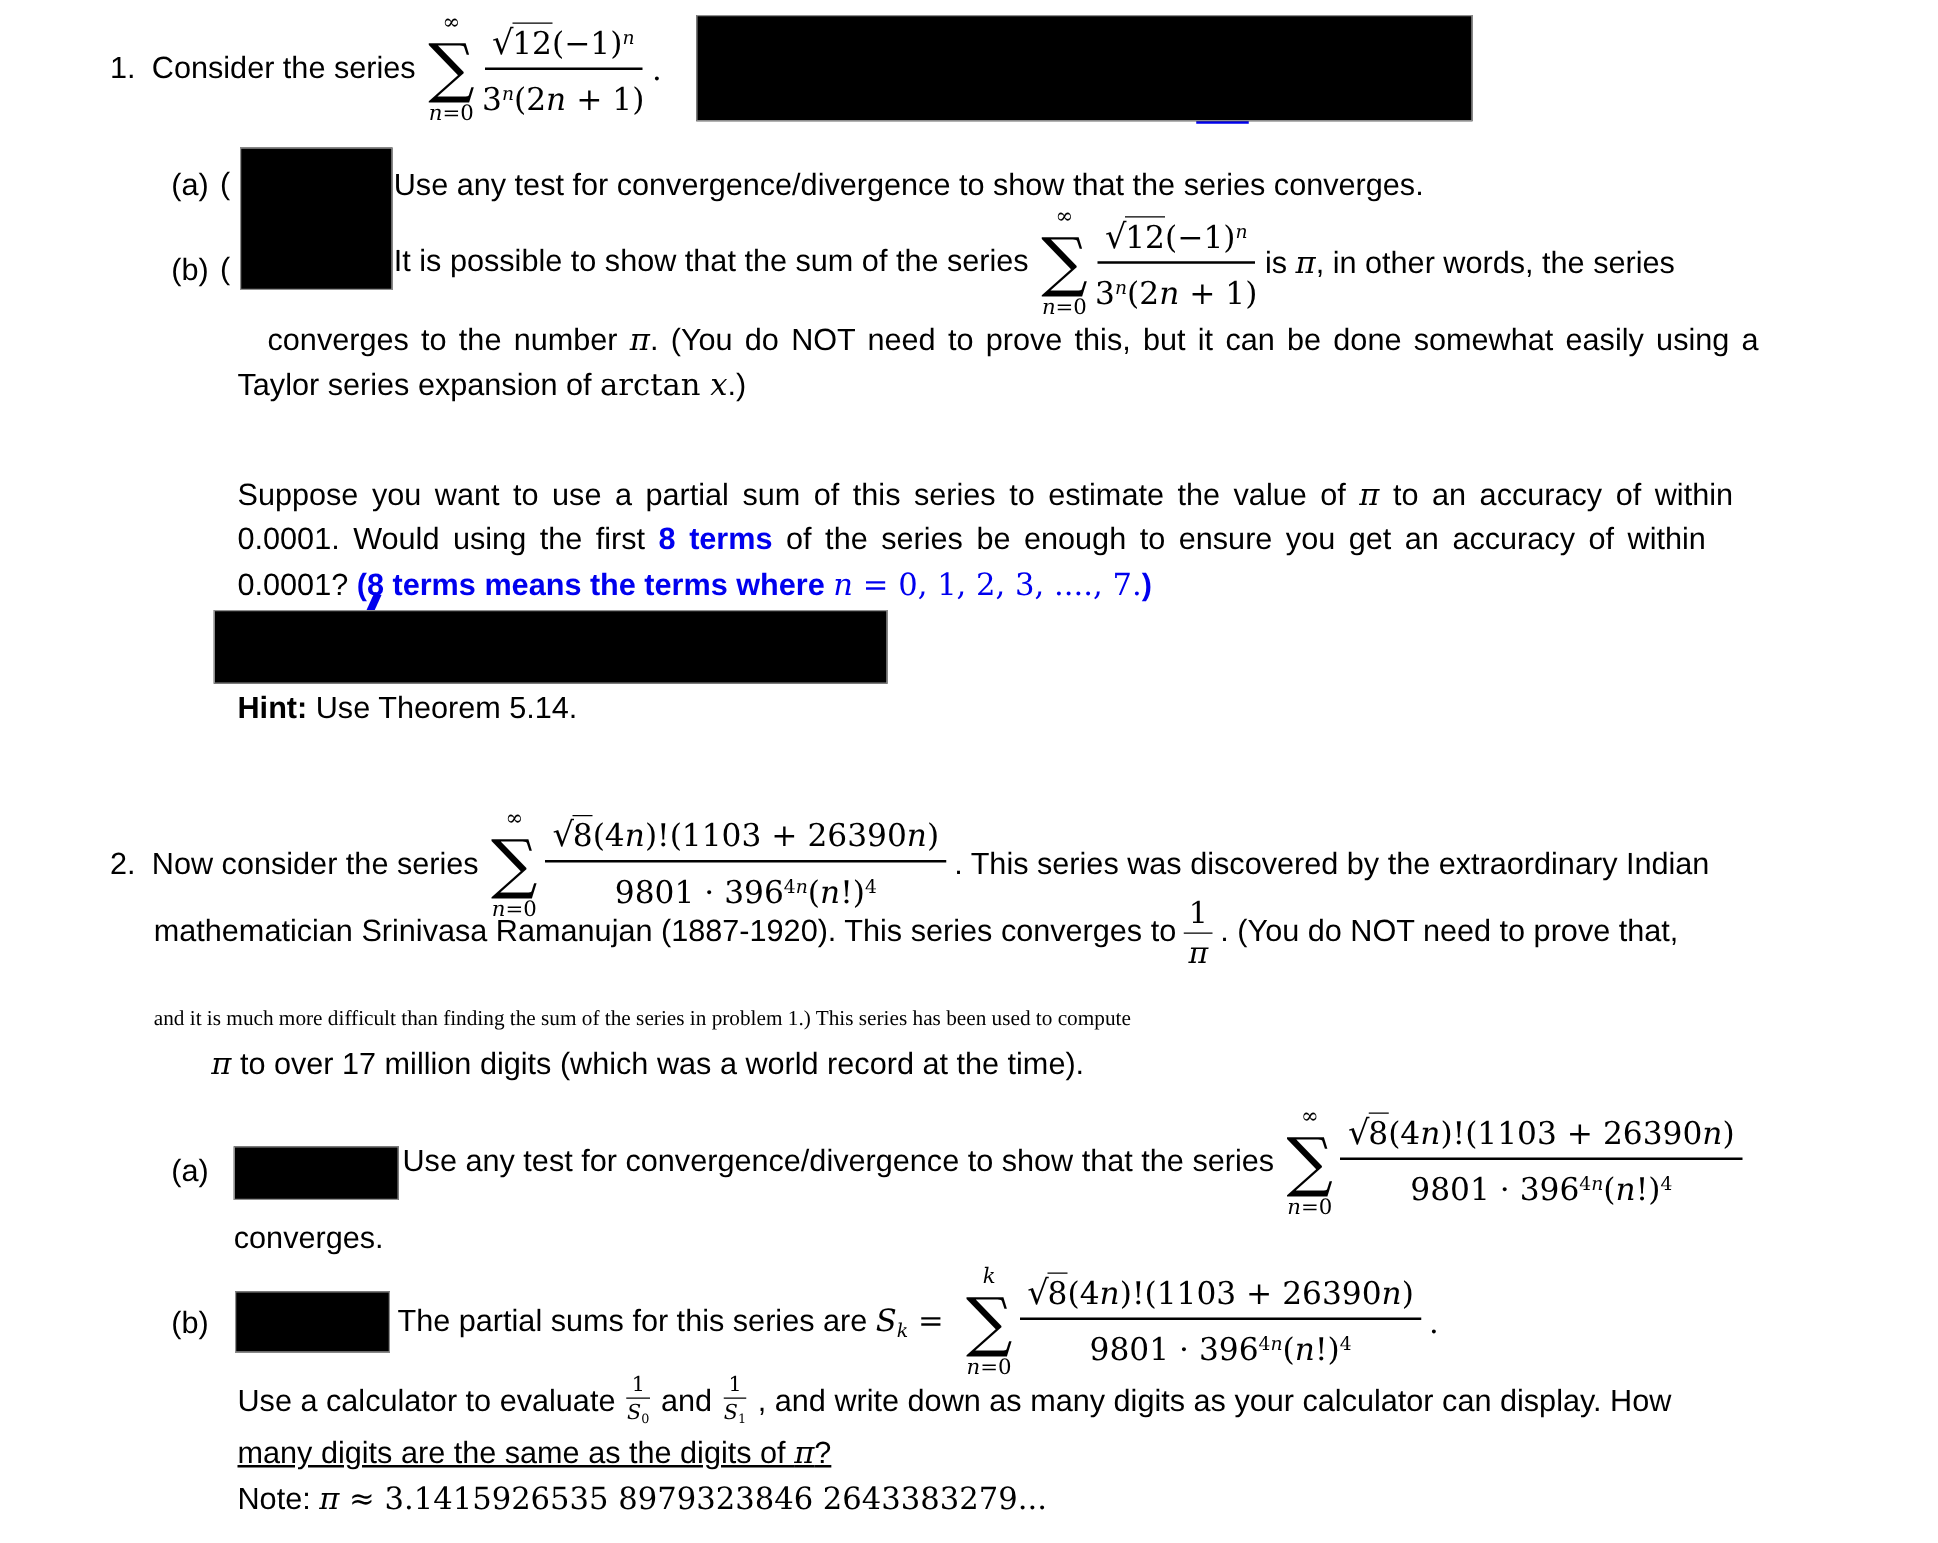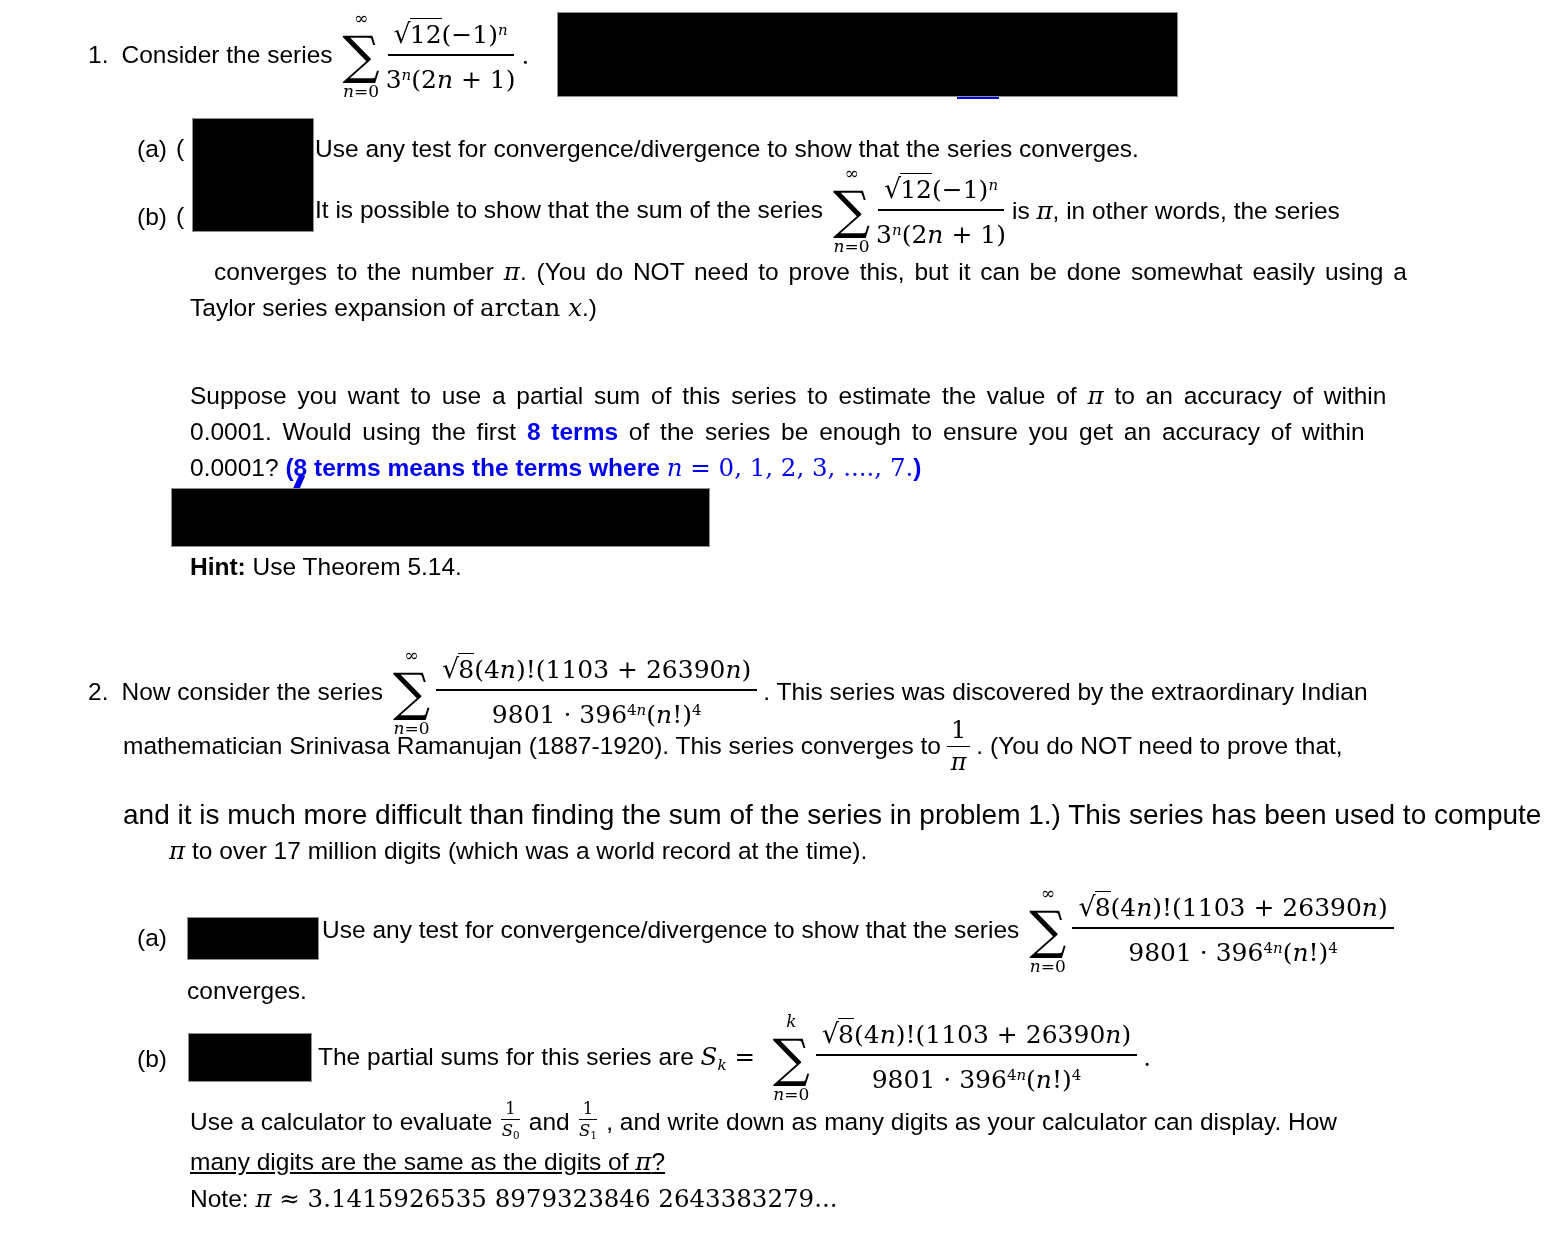--- a/index.html
+++ b/index.html
@@ -103,21 +103,21 @@
   </div>
 
   <div class="row" style="left:123px;top:708px;height:76px;">
     <span>mathematician Srinivasa Ramanujan (1887-1920). This series converges to</span>
     <span class="frac" style="font-size:24px;line-height:27px;">
       <span class="fnum" style="padding:0 4px 2px;border-bottom-width:1.6px;">1</span>
       <span class="fden" style="padding-top:2px;"><span class="v">π</span></span>
     </span>
     <span>. (You do NOT need to prove that,</span>
   </div>
-  <div class="t" style="left:123px;top:799px;font-size:28px;">and it is much more difficult than finding the sum of the series in problem 1.) This series has been used to compute</div>
+  <div class="t" style="left:123px;top:799px;font-size:17px;font-family:Liberation Serif, serif;">and it is much more difficult than finding the sum of the series in problem 1.) This series has been used to compute</div>
   <div class="t" style="left:123px;top:835px;margin-left:46px;"><span class="m v">π</span><span> to over 17 million digits (which was a world record at the time).</span></div>
 
   <div class="t" style="left:137px;top:922px;">(a)</div>
   <div class="redact" style="left:187px;top:917px;width:130px;height:41px;"></div>
   <div class="row" style="left:322px;top:882px;height:96px;">
     <span>Use any test for convergence/divergence to show that the series</span>
     <span class="bigsum">
       <span class="lim"><span>∞</span></span>
       <span class="sigma">∑</span>
       <span class="lim"><span class="v">n</span><span>=0</span></span>

